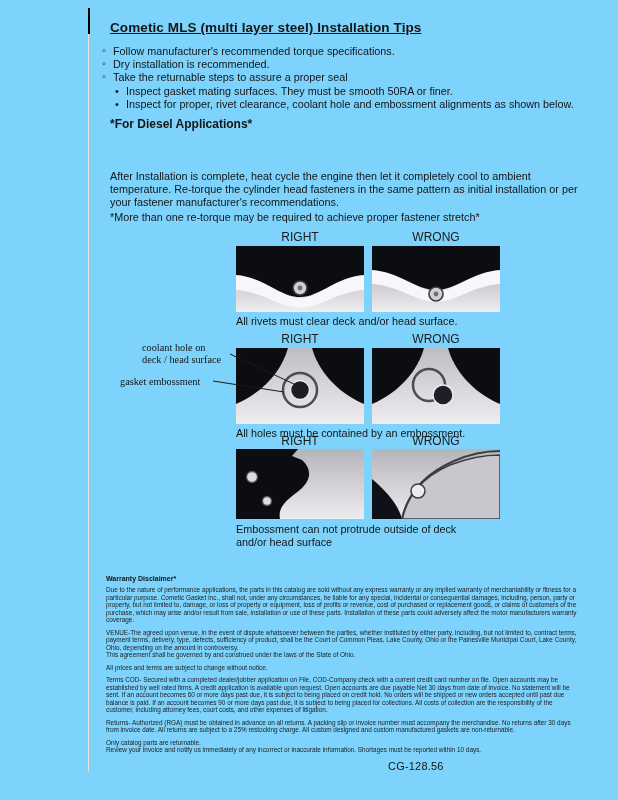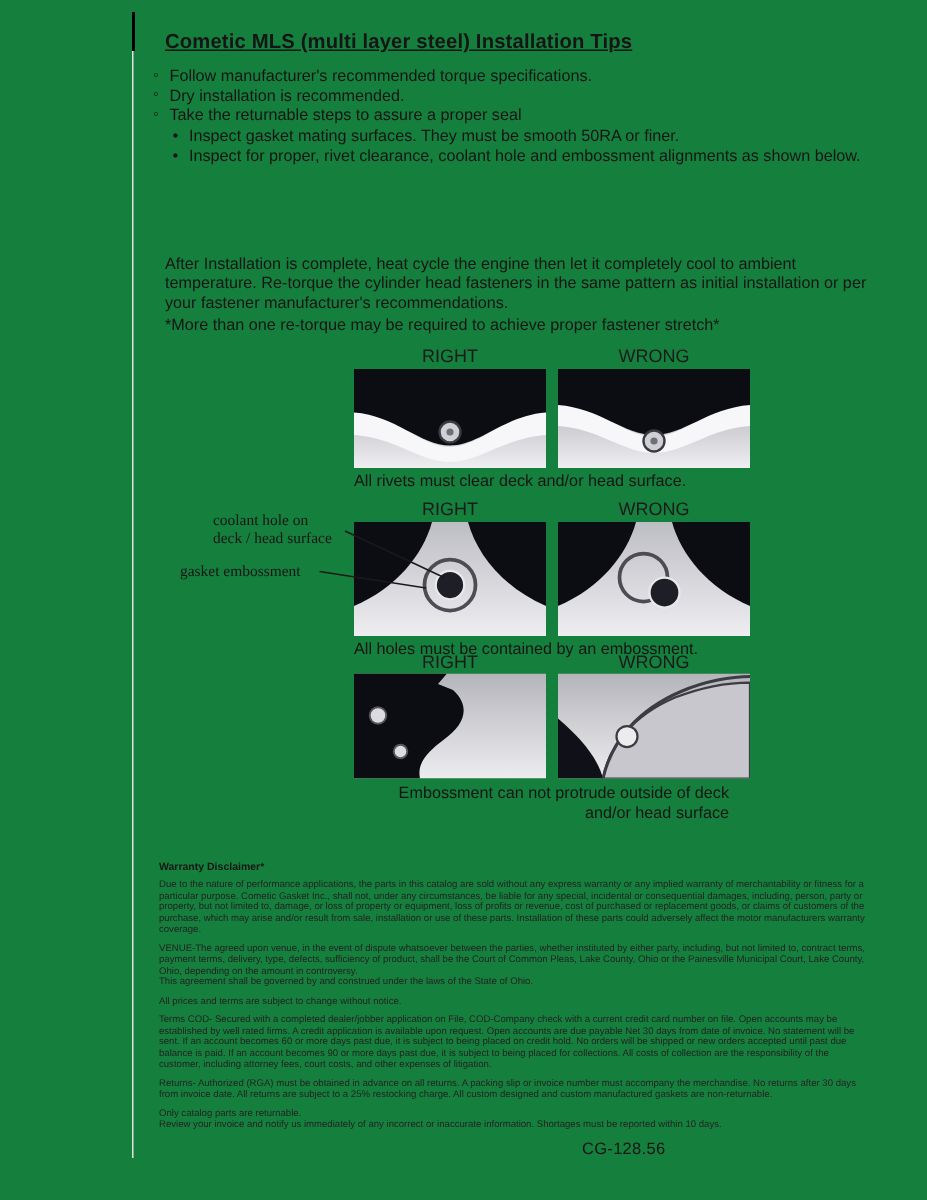--- a/index.html
+++ b/index.html
@@ -1,18 +1,18 @@
 <!DOCTYPE html>
 <html><head>
 <meta charset="utf-8">
 <style>
   html,body { margin:0; padding:0; background:#e8e8e8; }
   .page {
     position:relative; width:618px; height:800px; margin:0 auto;
-    background:#15803d; color:#151515;
+    background:#7dd3fc; color:#151515;
     font-family:"Liberation Sans","DejaVu Sans",sans-serif;
     overflow:hidden;
   }
   .abs { position:absolute; }
   .edge-tick { left:88px; top:8px; width:2px; height:26px; background:#000; }
   .edge-line { left:88px; top:34px; width:1px; height:738px; background:#e2e2df; }
 
   .title {
     left:110px; top:20px; font-size:13.5px; font-weight:bold;
     text-decoration:underline; letter-spacing:0.1px;
@@ -24,21 +24,21 @@
   .sub-bullet { position:relative; padding-left:24px; }
   .sub-bullet::before { content:"•"; position:absolute; left:13px; top:0; font-size:11px; }
 
   .diesel-heading { left:110px; top:117px; font-size:12px; font-weight:bold; }
   .para { left:110px; width:478px; font-size:10.8px; line-height:13.2px; }
   .para1 { top:136px; }
   .para2 { top:170px; }
   .note  { top:211px; }
 
   .fig-label { width:128px; text-align:center; font-size:12px; color:#1a1a1a; }
-  .fig-caption { font-size:10.8px; line-height:13px;text-align:right; }
+  .fig-caption { font-size:10.8px; line-height:13px; }
   .pointer-label { font-size:10.3px; line-height:12px; white-space:pre-line; text-align:left;font-family:Liberation Serif, serif; }
 
   .panel { width:128px; display:block; }
 
   .warranty-heading { left:106px; top:575px; font-size:7px; font-weight:bold; }
   .warranty { left:106px; top:586px; width:474px; }
   .warranty p.fine {
     margin:0 0 5px 0; font-size:6.4px; line-height:7.5px;
     white-space:pre-line; color:#222;
   }
@@ -57,20 +57,21 @@
   <div class="abs title">Cometic MLS (multi layer steel) Installation Tips</div>
 
   <div class="abs tips">
     <div class="bullet">Follow manufacturer's recommended torque specifications.</div>
     <div class="bullet">Dry installation is recommended.</div>
     <div class="bullet">Take the returnable steps to assure a proper seal</div>
     <div class="sub-bullet">Inspect gasket mating surfaces.  They must be smooth 50RA or finer.</div>
     <div class="sub-bullet">Inspect for proper, rivet clearance, coolant hole and embossment alignments as shown below.</div>
   </div>
 
+  <div class="abs diesel-heading">*For Diesel Applications*</div>
   <div class="abs para para2">After Installation is complete, heat cycle the engine then let it completely cool to ambient temperature. Re-torque the cylinder head fasteners in the same pattern as initial installation or per your fastener manufacturer's recommendations.</div>
   <div class="abs para note">*More than one re-torque may be required to achieve proper fastener stretch*</div>
 
   <div class="abs fig-label" style="left:236px; top:230px;">RIGHT</div>
   <div class="abs fig-label" style="left:372px; top:230px;">WRONG</div>
 
   <svg class="abs panel" style="left:236px; top:246px;" width="128" height="66" viewBox="0 0 128 66" role="img">
     <defs>
         <linearGradient id="g1" x1="0" y1="0" x2="0" y2="1">
       <stop offset="0" stop-color="#8f8f98"></stop>

